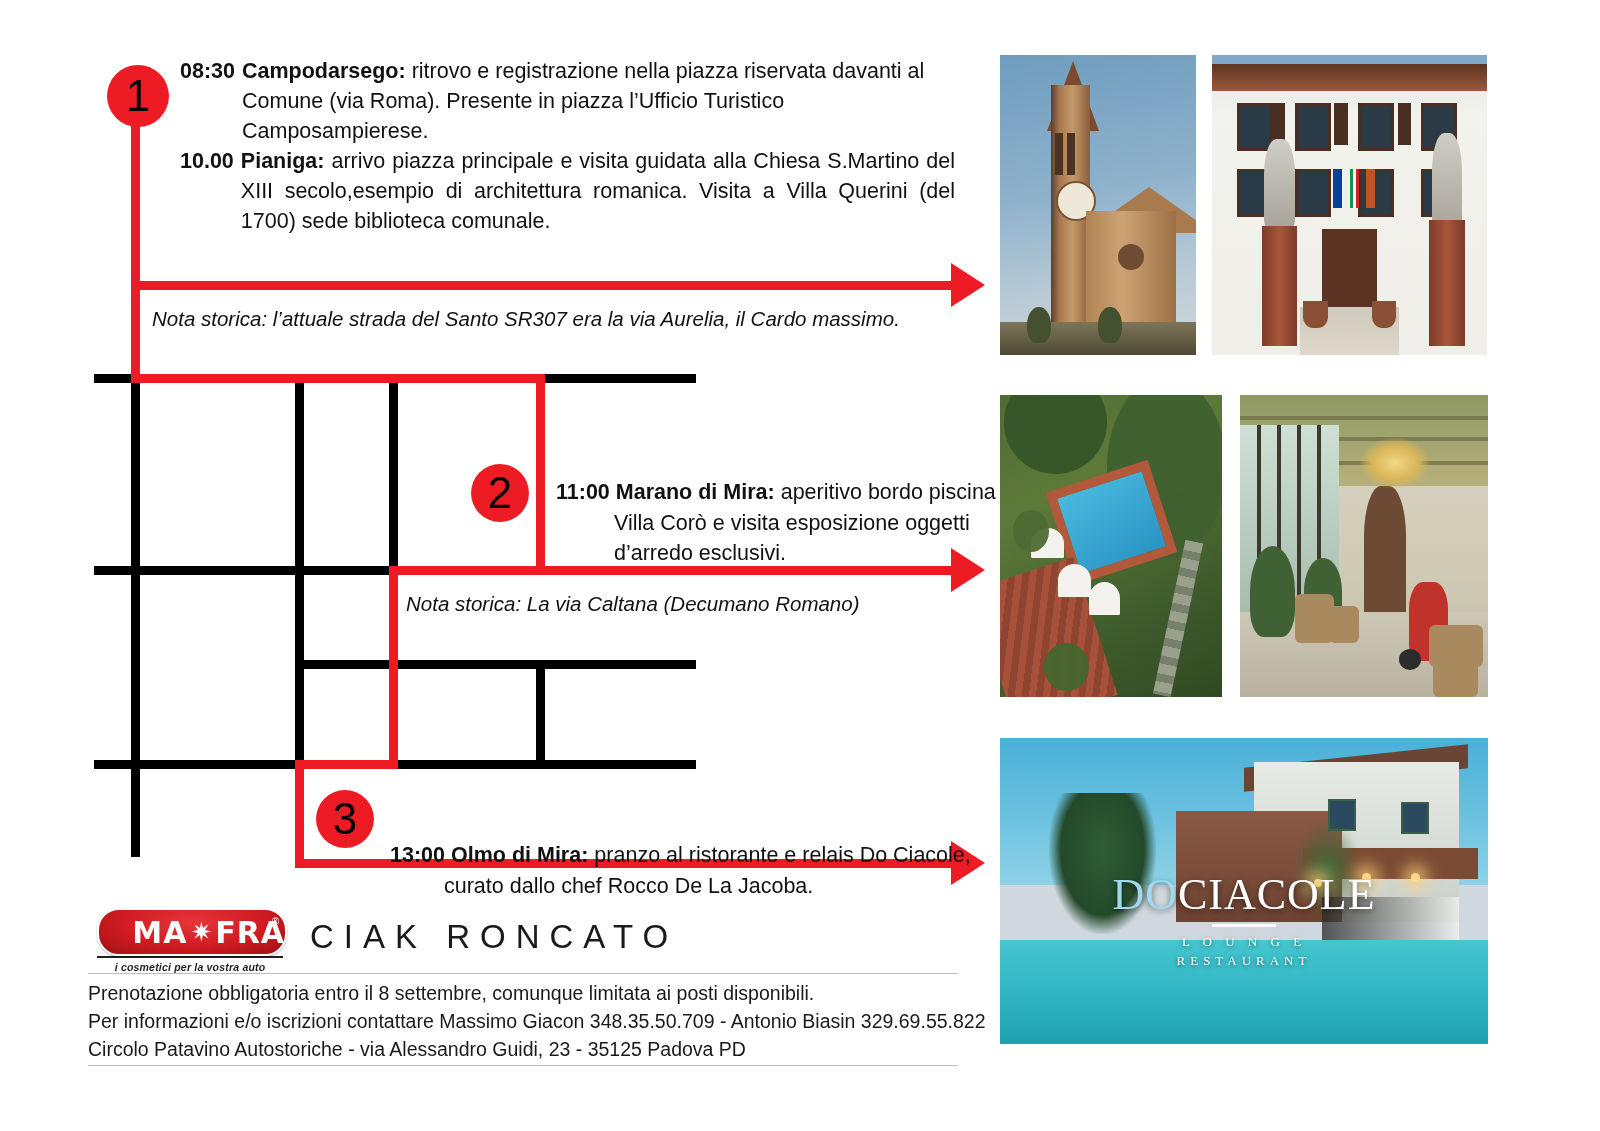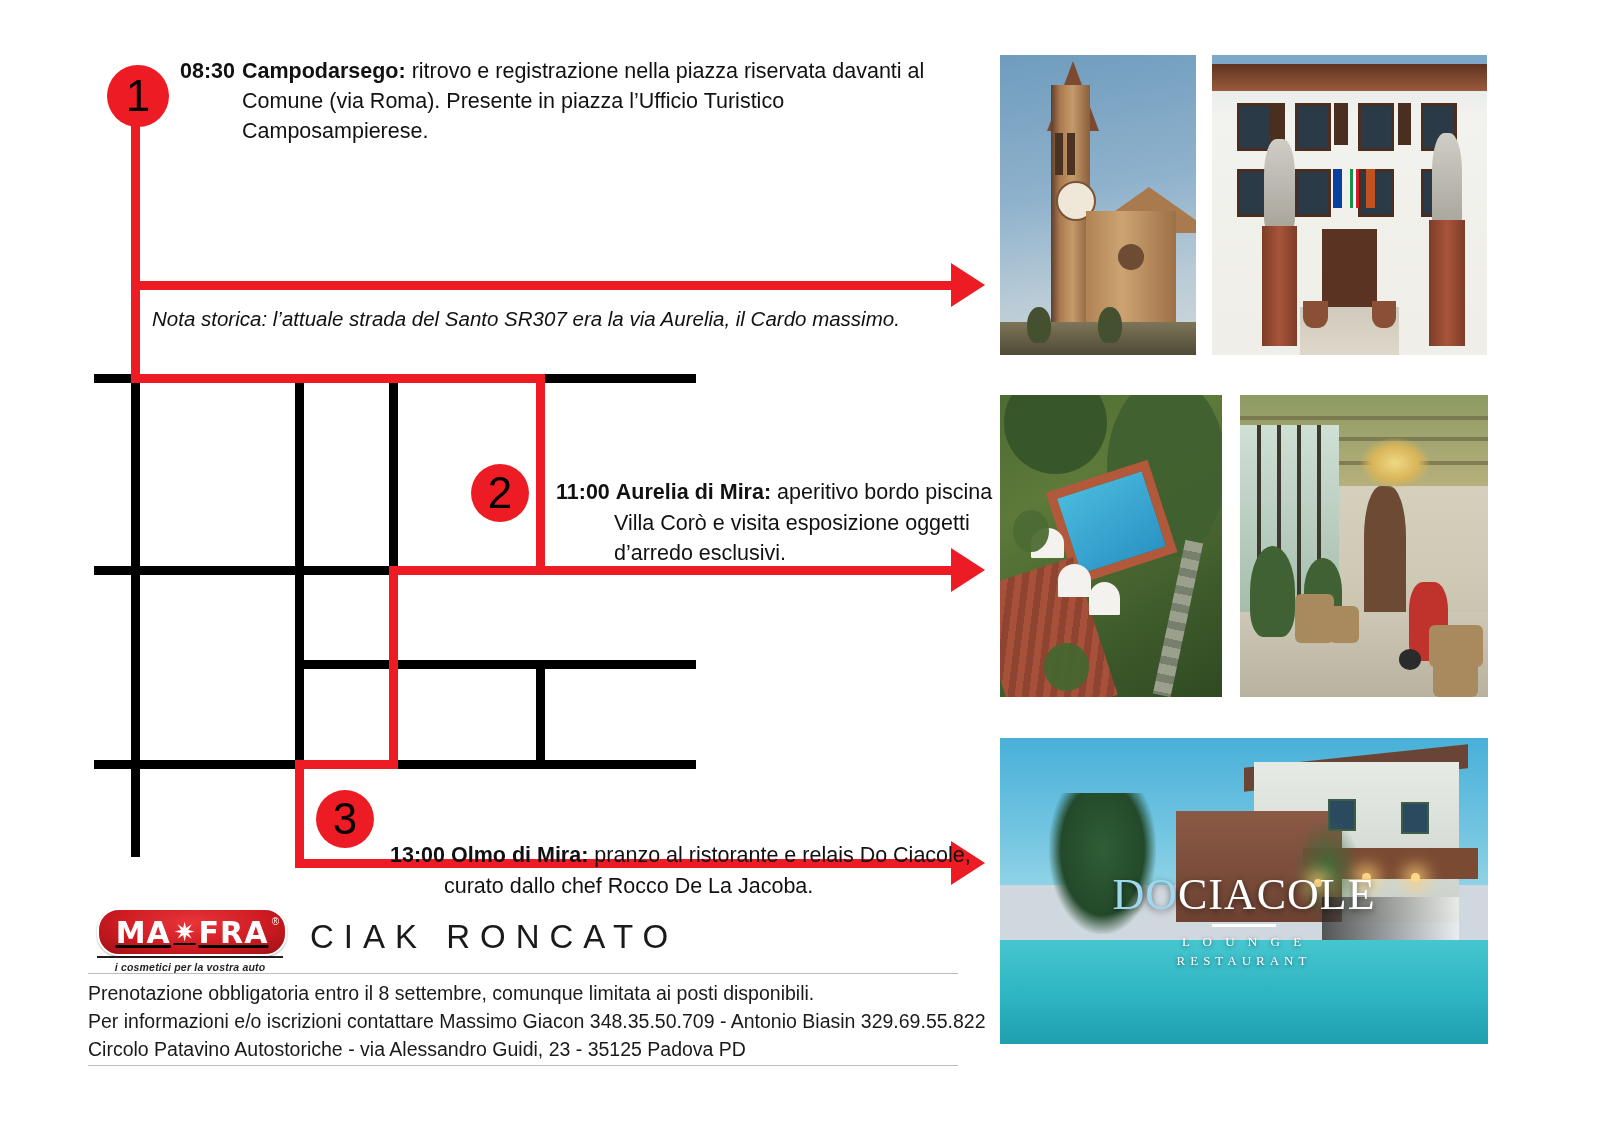--- a/index.html
+++ b/index.html
@@ -129,21 +129,21 @@
   .rlogo .big span.d{color:#9fd9ef;}
   .rlogo .rule{width:64px;height:3px;background:#fff;margin:7px auto 5px;}
   .rlogo .sm{font-size:13px;letter-spacing:5px;line-height:1.5;
      text-shadow:0 1px 4px rgba(0,0,0,.6);}
 
   
   .mafra{position:absolute;left:97px;top:908px;width:186px;}
   .mafra .pill{width:186px;height:44px;border-radius:22px;
      background:radial-gradient(ellipse at 50% 28%,#e8353a 0%,#cf1b22 55%,#9e1114 100%);
      border:2px solid #ffffff;box-shadow:0 1px 2px rgba(0,0,0,.35);
-     display:flex;align-items:center;justify-content:center;position:relative;text-decoration:underline;}
+     display:flex;align-items:center;justify-content:flex-end;position:relative;}
   .mafra .pill b{color:#fff;font-size:30px;font-weight:bold;letter-spacing:1px;
      font-family:"DejaVu Sans",sans-serif;}
   .mafra .star{color:#fff;font-size:26px;margin:0 3px;}
   .mafra .reg{position:absolute;right:6px;top:6px;color:#fff;font-size:10px;}
   .mafra .tag{margin-top:3px;text-align:center;font-size:10.5px;font-style:italic;
      font-weight:bold;color:#231f20;letter-spacing:.2px;}
   .mafra .tagbar{width:100%;height:2px;background:#231f20;margin-bottom:2px;}
 
   .ciak{position:absolute;left:310px;top:918px;font-size:33px;letter-spacing:10px;
         color:#1a1a1a;font-weight:400;}
@@ -190,31 +190,36 @@
 </div>
 
 <div class="rline" style="left:295px;top:859px;width:660px;height:9px;"></div>
 <div class="arrow-head" style="left:951px;top:841px;"></div>
 
 <div class="stop-text" style="left:180px;top:56px;width:775px;">
   <div class="stop-row">
     <span class="lbl">08:30</span>
     <span class="bdy"><b class="pl">Campodarsego:</b> <span>ritrovo e registrazione nella piazza riservata davanti al Comune (via Roma). Presente in piazza l’Ufficio Turistico Camposampierese.</span></span>
   </div>
+  <div class="stop-row just">
+    <span class="lbl">10.00</span>
+    <span class="bdy just"><b class="pl">Pianiga:</b> <span>arrivo piazza principale e visita guidata alla Chiesa S.Martino del XIII secolo,esempio di architettura romanica. Visita a Villa Querini (del 1700) sede biblioteca comunale.</span></span>
+  </div>
 </div>
 
 <div class="note" style="left:152px;top:304px;width:800px;">Nota storica: l’attuale strada del Santo SR307 era la via Aurelia, il Cardo massimo.</div>
 
 <div class="stop2 hang" style="left:556px;top:477px;width:420px;">
   <b>11:00</b>
-  <b>Aurelia di Mira:</b>
+  <b>Marano di Mira:</b>
   <span>aperitivo bordo piscina Villa Corò e visita esposizione oggetti d’arredo esclusivi.</span>
 </div>
 
 <div class="note" style="left:406px;top:589px;width:600px;">
+  <div>Nota storica: La via Caltana (Decumano Romano)</div>
 </div>
 
 <div class="stop3 hang3" style="left:390px;top:840px;width:570px;">
   <b>13:00</b>
   <b>Olmo di Mira:</b>
   <span>pranzo al ristorante e relais Do Ciacole, curato dallo chef Rocco De La Jacoba.</span>
 </div>
 
 <div class="photo" style="left:1000px;top:55px;width:196px;height:300px;">
   <div class="sky"></div>

